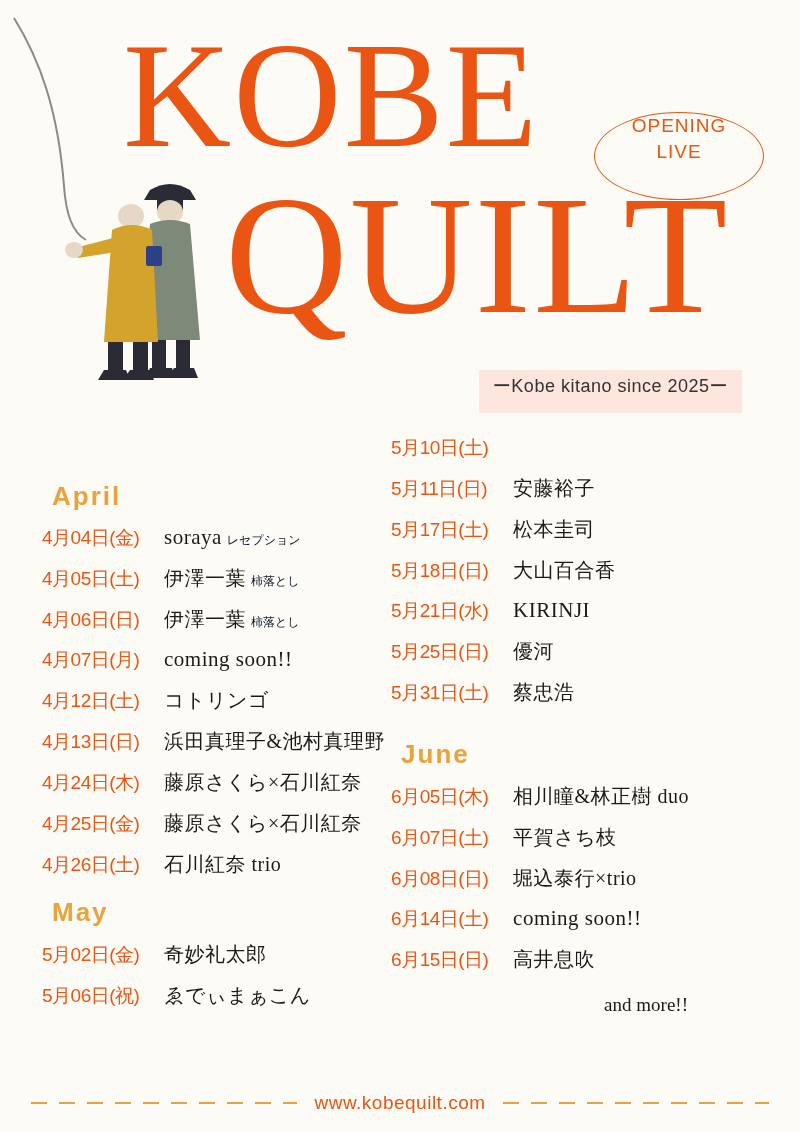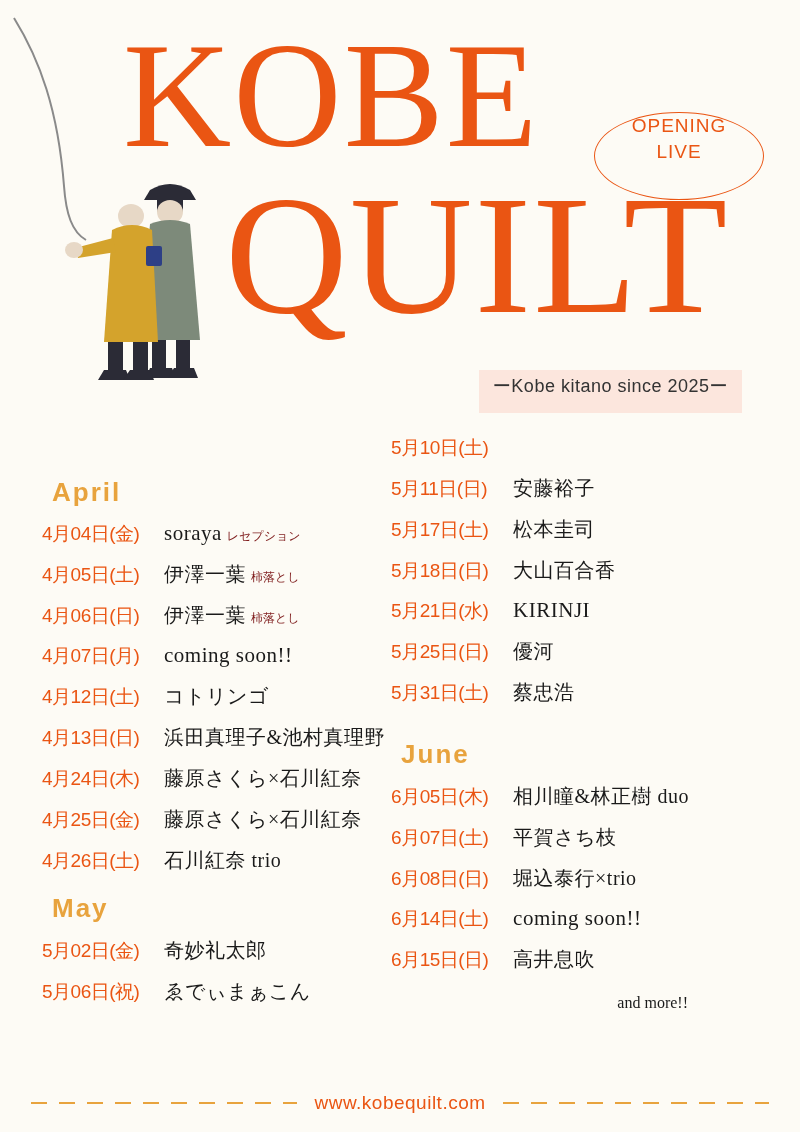--- a/index.html
+++ b/index.html
@@ -126,30 +126,30 @@
   .artist {
     color: #1a1a1a;
     font-family: "Liberation Serif", serif;
     font-size: 20px;
     letter-spacing: 0.5px;
     white-space: nowrap;
   }
   .artist.latin { font-size: 21px; }
   .sub {
     font-size: 12px;
-    color: #7f1d1d;
+    color: #0f172a;
     margin-left: 5px;
     letter-spacing: 0;
   }
   .andmore {
     text-align: right;
     padding-right: 64px;
     margin-top: 14px;
     font-family: "Liberation Serif", serif;
-    font-size: 16px;
+    font-size: 19px;
     color: #1a1a1a;
   }
 
   
   .footer {
     position: absolute;
     left: 0;
     bottom: 0;
     width: 800px;
     height: 58px;

